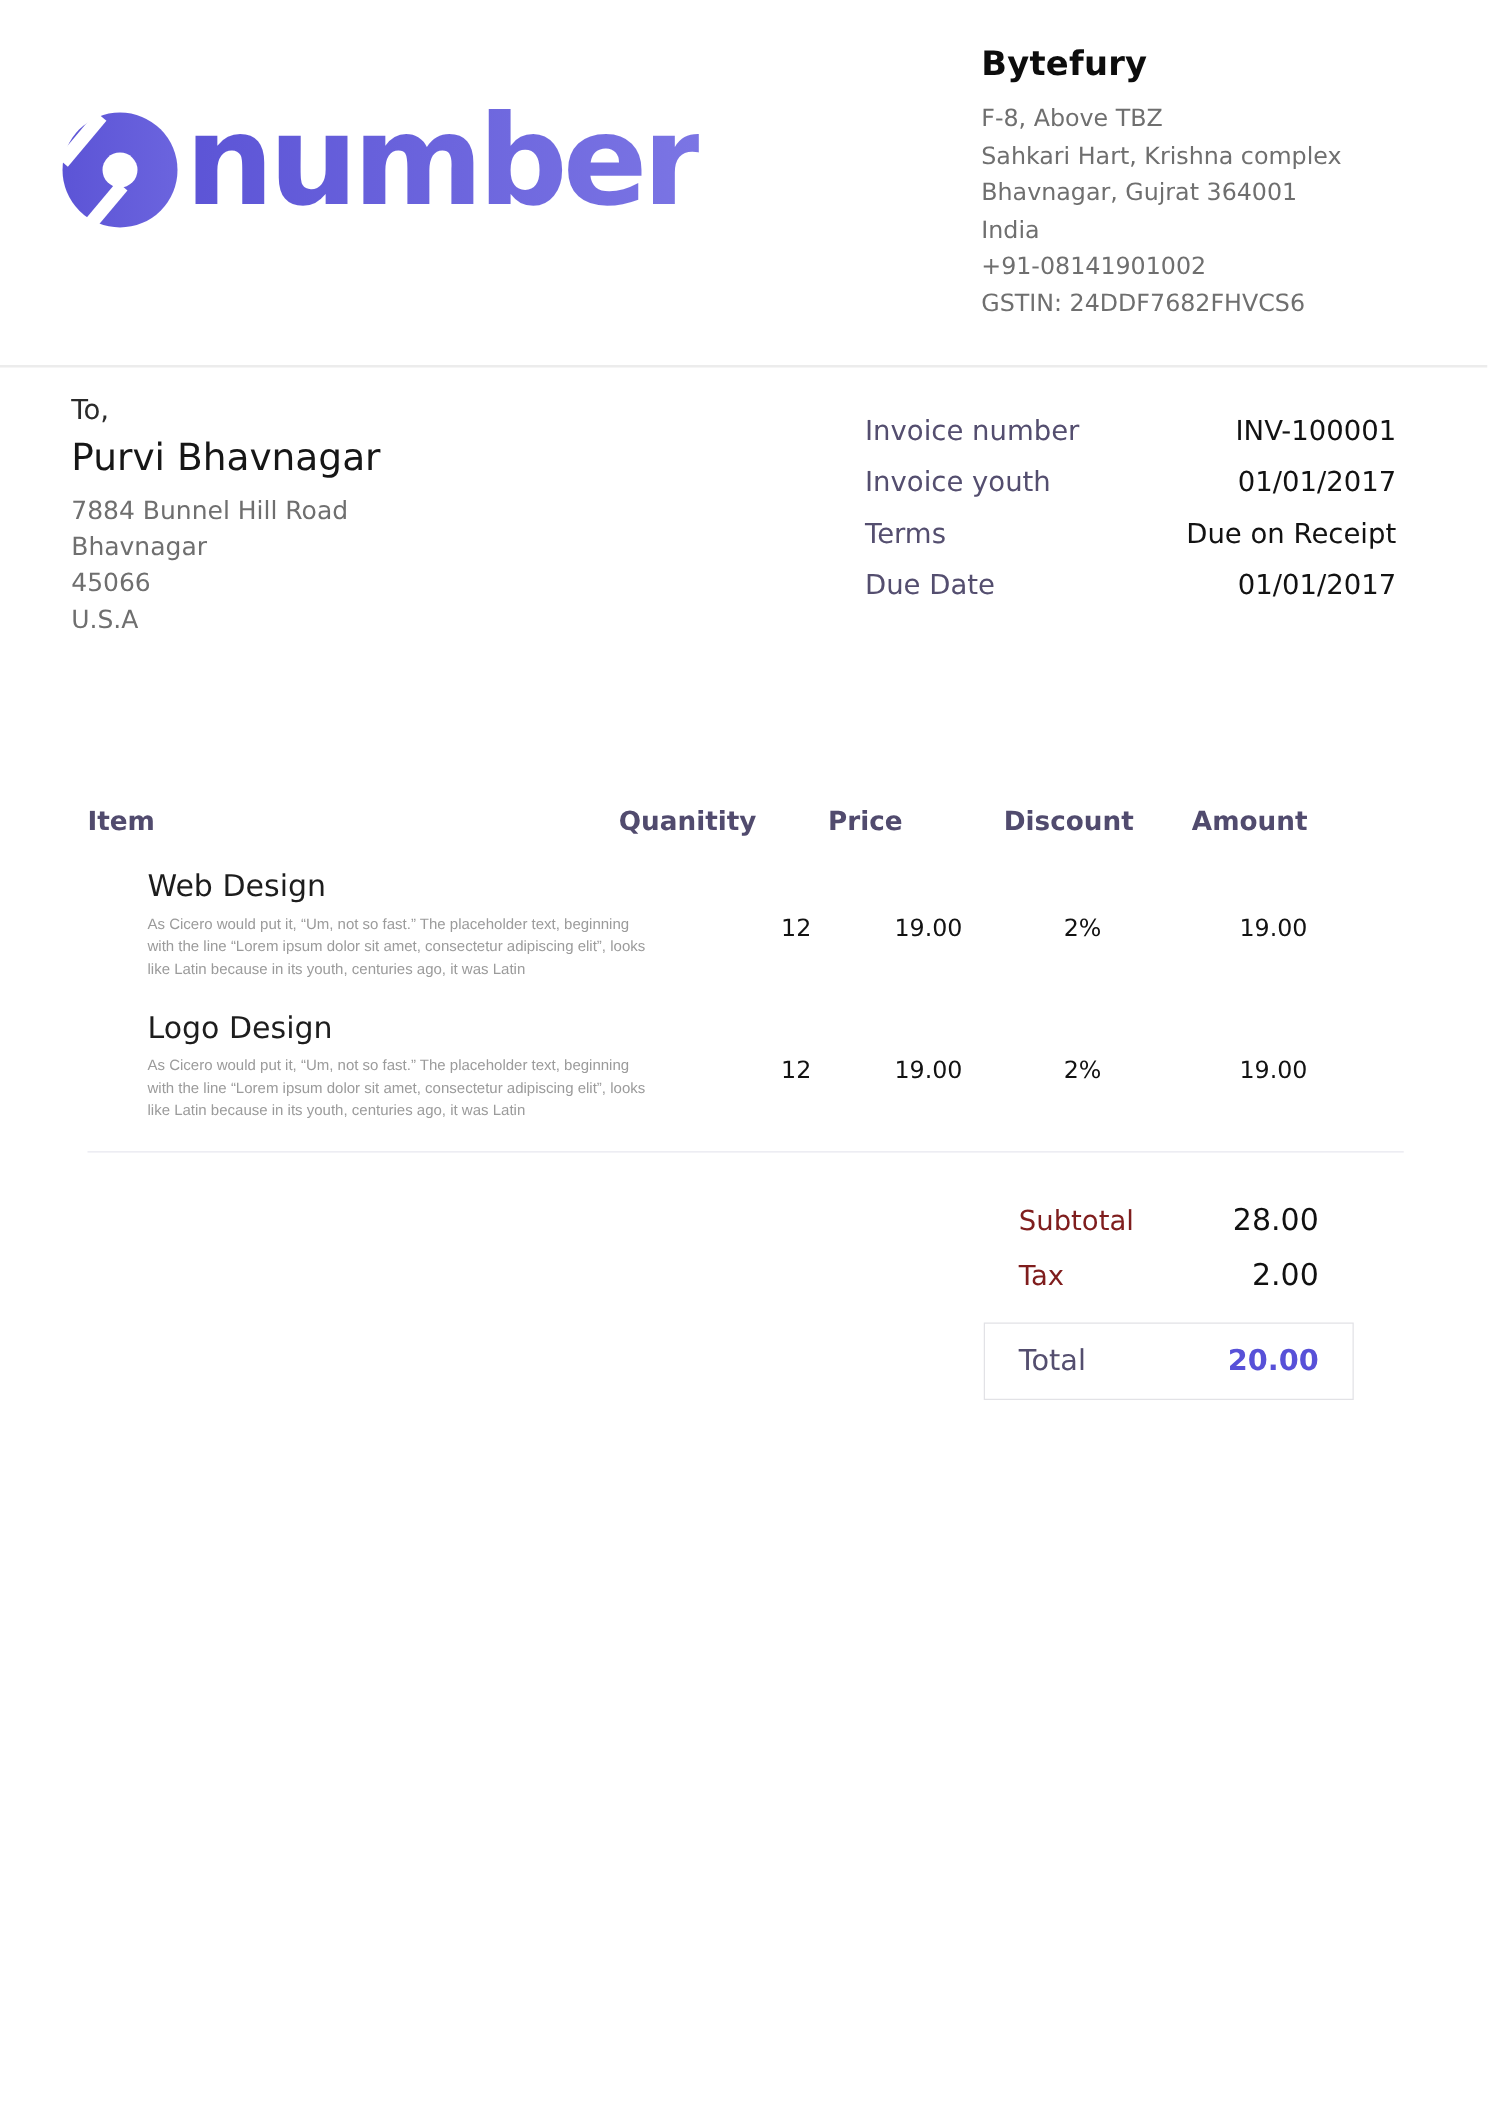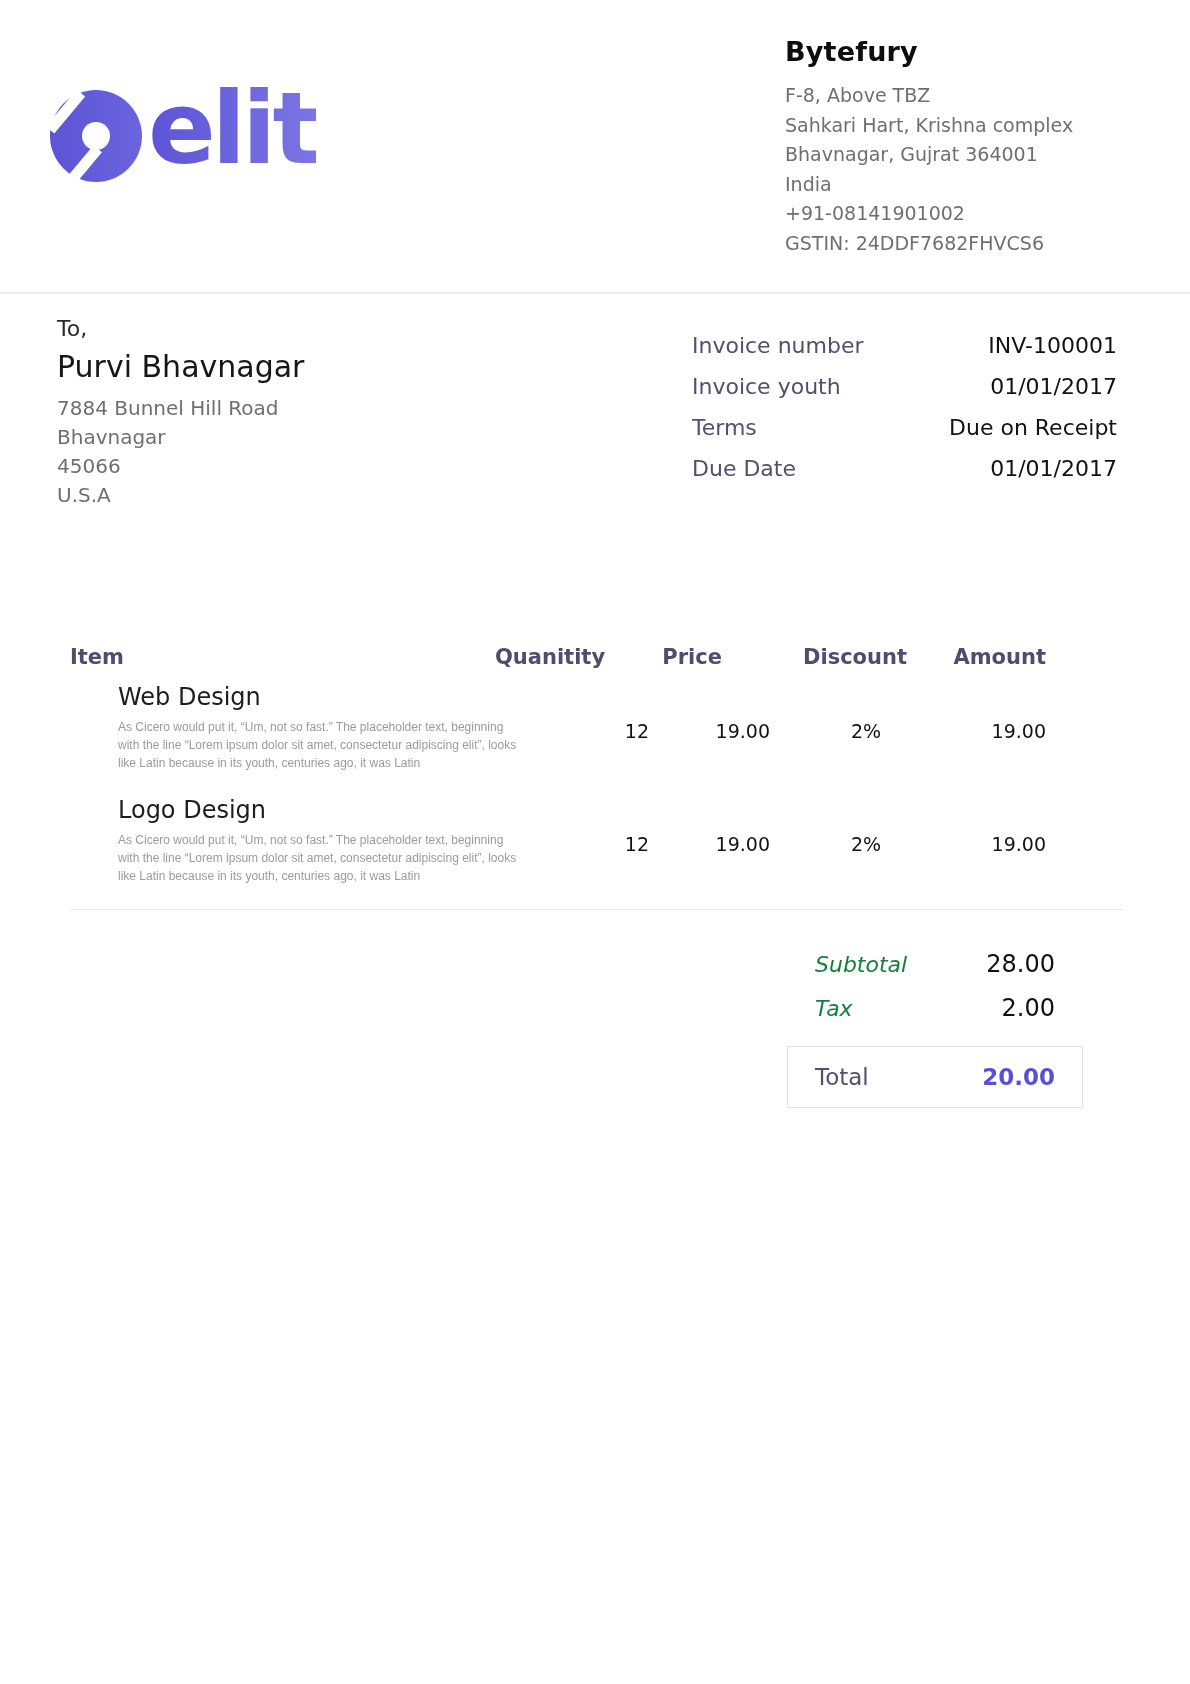--- a/index.html
+++ b/index.html
@@ -36,39 +36,39 @@
   .meta { margin-left: auto; margin-right: 73px; width: 425px; padding-top: 17px;
           display: flex; flex-direction: column; gap: 16px; }
   .meta-row { display: flex; justify-content: space-between; align-items: center; gap: 30px; }
   .meta-label { font-size: 22px; color: #544e6f; }
   .meta-value { font-size: 22px; color: #121212; font-weight: 500; }
 
   
   .items { margin: 135px 67px 0 70px; }
   .tgrid { display: grid; grid-template-columns: 425px 106px 121px 179px 1fr; }
   .th { font-size: 21px; font-weight: 700; color: #514b6e; }
-  .thead { margin-bottom: 14px; }
+  .thead { margin-bottom: 26px; }
   .col-qty   { text-align: right; }
   .col-price { text-align: right; }
   .col-disc  { text-align: left; padding-left: 81px; }
   .col-amt   { text-align: right; padding-right: 77px; }
   .item-row { margin-bottom: 24px; align-items: start; margin-left: 48px; }
   .item-name { font-size: 24px; color: #1d1d1d; font-weight: 400; }
   .item-desc { margin-top: 7px; }
   .desc-line { font-size: 12px; color: #9b9b9b; line-height: 18px; white-space: nowrap;
                font-family: "Liberation Sans", sans-serif; }
   .cell-val { font-size: 19px; color: #121212; padding-top: 37px; }
 
   .items-divider { border: none; border-top: 1px solid #e8e8f0; margin-top: 22px; }
 
   
   .totals { width: 296px; margin: 40px 40px 0 auto; }
   .trow { display: flex; justify-content: space-between; align-items: baseline;
           padding: 0 28px; margin-bottom: 16px; }
-  .trow-label { font-size: 22px; color: #15803d; font-style: italic; }
+  .trow-label { font-size: 22px; color: #7f1d1d; }
   .trow-value { font-size: 24px; color: #111111; font-weight: 500; }
   .total-box { border: 1px solid #e2e2e6; margin-top: 24px; padding: 17px 27px;
                display: flex; justify-content: space-between; align-items: center; }
   .total-label { font-size: 23px; color: #544e6f; }
   .total-value { font-size: 23px; font-weight: 600; color: #5851d8; }
 </style>
 </head>
 <body>
 
 <div class="header">
@@ -80,21 +80,21 @@
             <stop offset="0" stop-color="#5C54D6"></stop>
             <stop offset="1" stop-color="#6B64DE"></stop>
           </linearGradient>
         </defs>
         <circle cx="48" cy="48" r="46" fill="url(#lg)"></circle>
         <circle cx="48" cy="48" r="14" fill="#ffffff"></circle>
         <rect x="14" y="2" width="11" height="48" fill="#ffffff" transform="rotate(40 22 22)"></rect>
         <rect x="30" y="56" width="11" height="48" fill="#ffffff" transform="rotate(40 36 78)"></rect>
       </svg>
     </div>
-    <div class="logo-text">elit</div>
+    <div class="logo-text">number</div>
   </div>
   <div class="company-block">
     <div class="company-name">Bytefury</div>
     <div class="company-lines">
       <div class="company-line">F-8, Above TBZ</div>
       <div class="company-line">Sahkari Hart, Krishna complex</div>
       <div class="company-line">Bhavnagar, Gujrat 364001</div>
       <div class="company-line">India</div>
       <div class="company-line">+91-08141901002</div>
       <div class="company-line">GSTIN: 24DDF7682FHVCS6</div>

